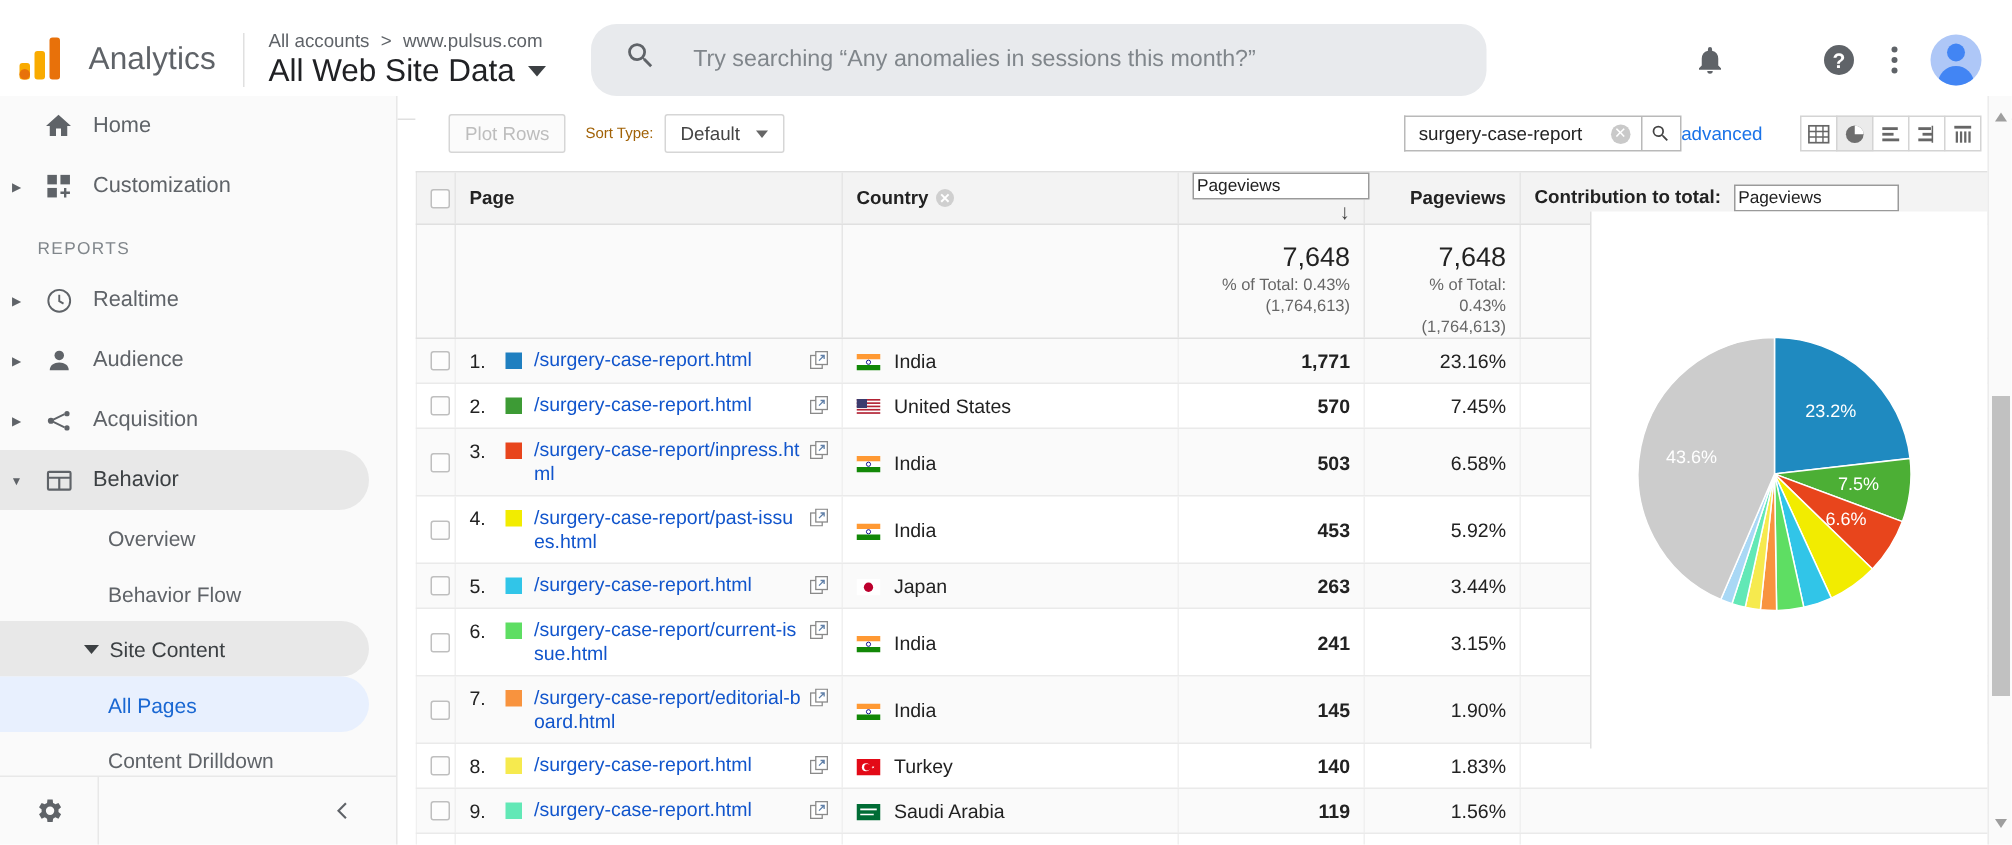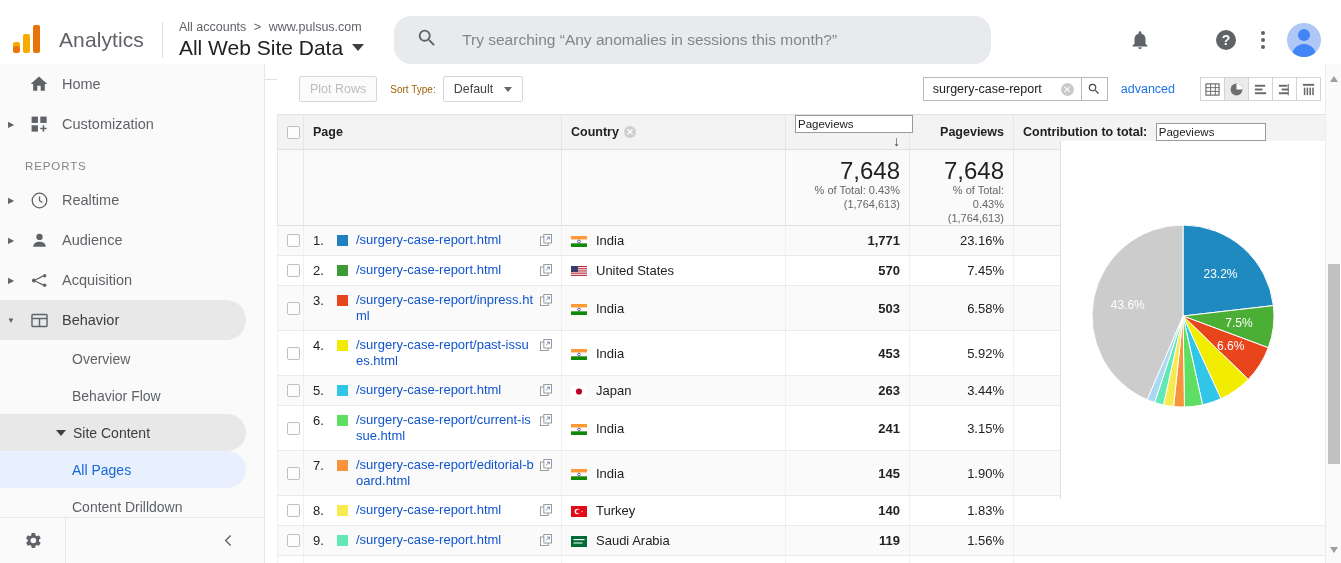--- a/index.html
+++ b/index.html
@@ -161,21 +161,21 @@
   }
   .clear-x {
     width: 13px; height: 13px; border-radius: 50%; background: #c9c9c9;
     color: #fff; font-size: 10px; line-height: 13px; text-align: center;
     cursor: pointer; flex: none;
   }
   .sb-btn {
     width: 27px; height: 24px; border: 1px solid #b9b9b9; background: #fff;
     display: flex; align-items: center; justify-content: center; cursor: pointer;
   }
-  .advanced { font-size: 12.5px; color: #1a73e8; margin-left: 13px; cursor: pointer; }
+  .advanced { font-size: 12.5px; color: #1a73e8; cursor: pointer; }
   .viewtoggle { display: flex; margin-left: 26px; margin-right: 16px; }
   .vt {
     width: 25px; height: 24px; border: 1px solid #d4d4d4; background: #fff;
     display: flex; align-items: center; justify-content: center; cursor: pointer;
     margin-left: -1px;
   }
   .vt.on { background: #ebebeb; }
 
   
   table.gtable { width: 1060px; border-collapse: collapse; table-layout: fixed; }
@@ -206,21 +206,21 @@
     display: inline-block; width: 12px; height: 12px; border-radius: 50%;
     background: #cfcfcf; color: #fff; font-size: 9px; line-height: 12px;
     text-align: center; margin-left: 5px; vertical-align: 1px; cursor: pointer;
   }
 
   tr.totals td {
     background: #fafafa; border-bottom: 1px solid #e0e0e0;
     border-left: 1px solid #e6e6e6; height: 62px; vertical-align: top;
     padding: 9px 9px 0 9px;
   }
-  .big-num { font-size: 24px; color: #222; text-align: right; line-height: 24px; }
+  .big-num { font-size: 18px; color: #222; text-align: right; line-height: 24px; }
   .sub-num { font-size: 11px; color: #666; text-align: right; line-height: 14px; }
 
   tr.datarow td {
     border-bottom: 1px solid #eaeaea; border-left: 1px solid #f0f0f0;
     font-size: 13px; color: #222; padding: 6px 9px; vertical-align: middle;
   }
   tr.datarow.alt td { background: #fafafa; }
   tr.datarow.white td { background: #fff; }
   .chk {
     width: 13px; height: 13px; border: 1px solid #bfbfbf; background: #fdfdfd;

